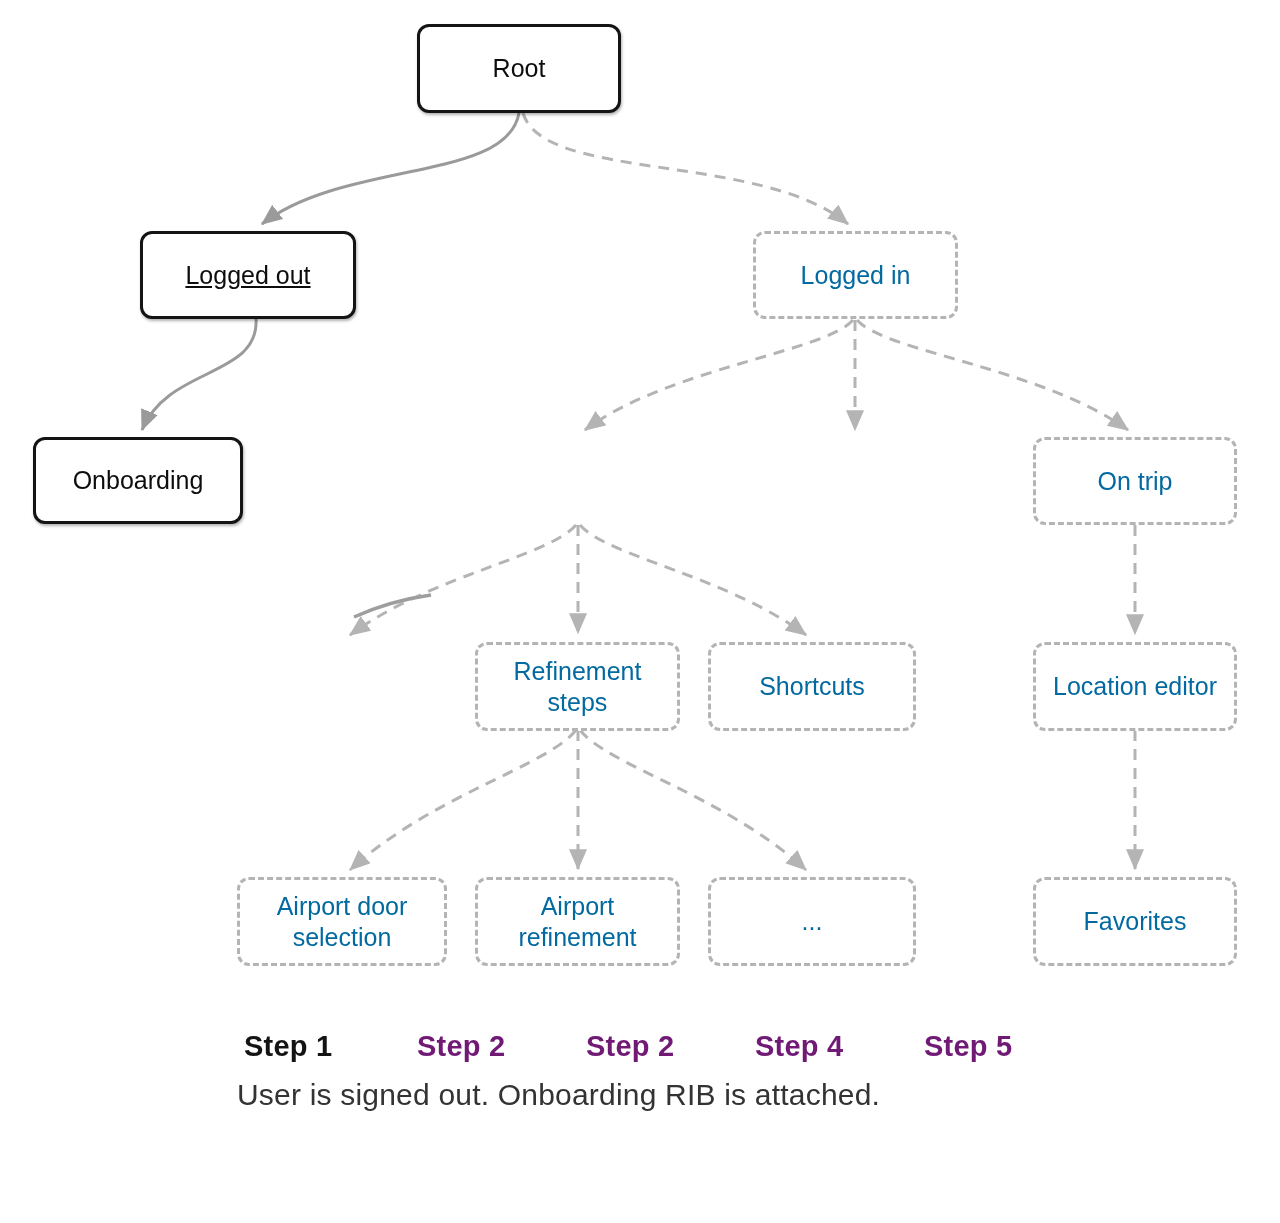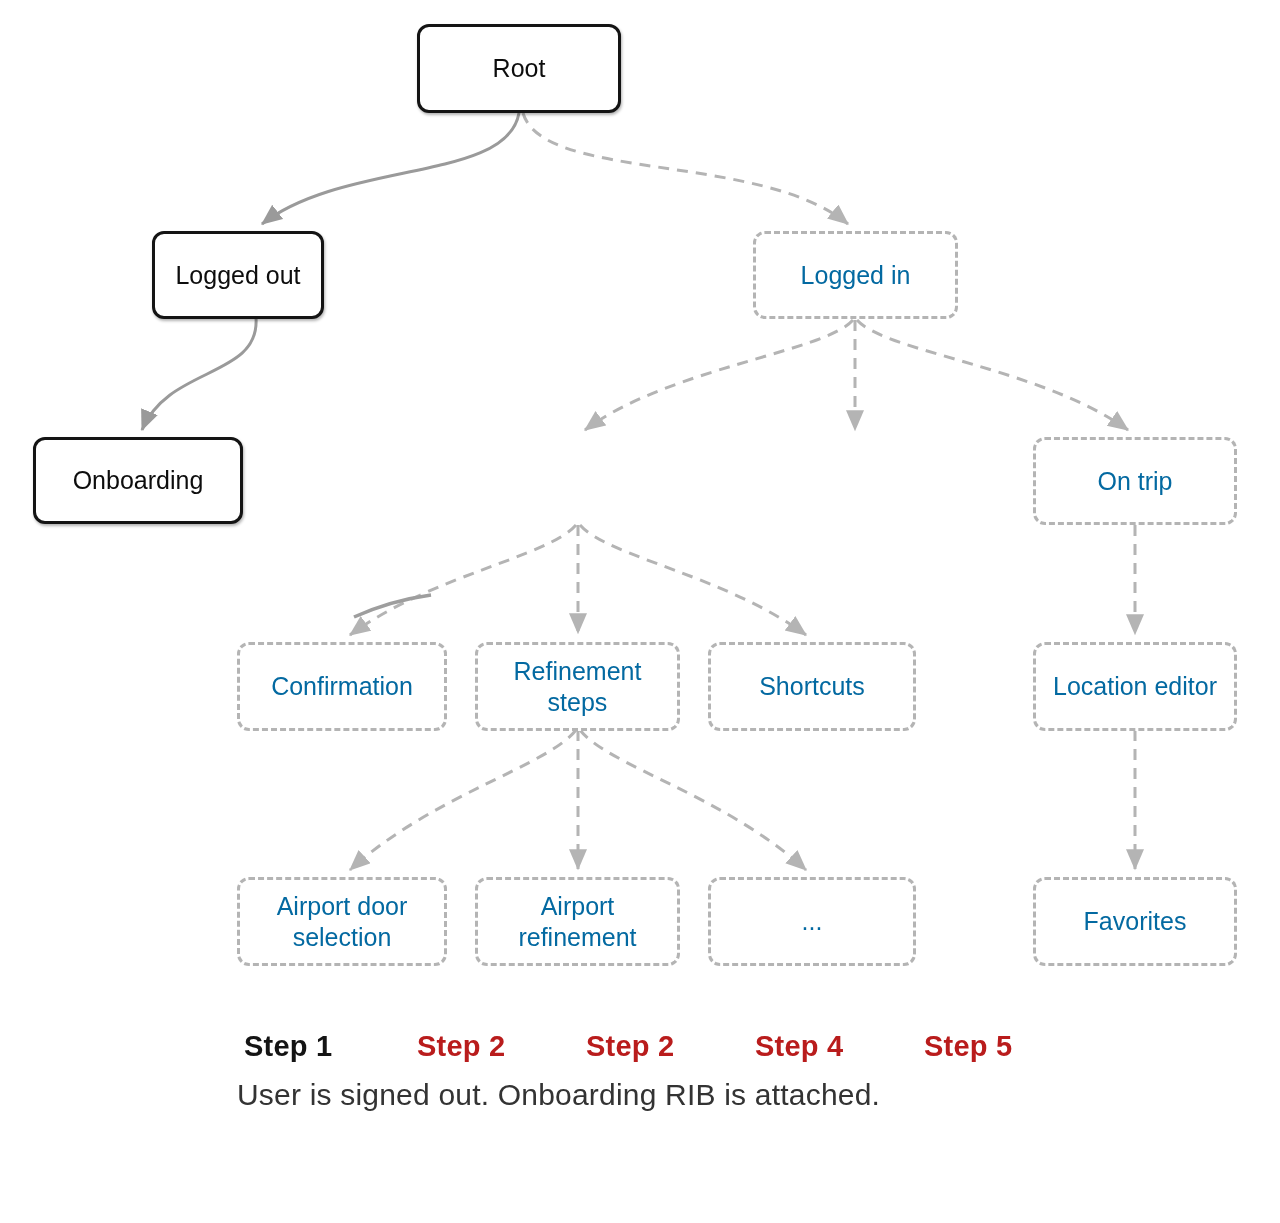--- a/index.html
+++ b/index.html
@@ -46,21 +46,21 @@
     left: 244px;
     top: 1030px;
     display: flex;
     gap: 0;
     font-size: 29px;
     font-weight: 700;
     letter-spacing: 0.2px;
   }
   .step { display: inline-block; cursor: default; }
   .step.current { color: #141414; }
-  .step.dim { color: #b91c1c; }
+  .step.dim { color: #701a75; }
   .caption {
     position: absolute;
     left: 237px;
     top: 1078px;
     font-size: 30px;
     font-weight: 400;
     color: #333333;
     letter-spacing: 0.2px;
   }
 </style>
@@ -99,41 +99,38 @@
     <path d="M 580 730 C 608 766, 724 795, 806 870" fill="none" stroke="#b4b4b4" stroke-width="3" stroke-dasharray="11 8" marker-end="url(#ah-dash)"></path>
 
     <path d="M 1135 525 L 1135 634" fill="none" stroke="#b4b4b4" stroke-width="3" stroke-dasharray="11 8" marker-end="url(#ah-dash)"></path>
     <path d="M 1135 730 L 1135 869" fill="none" stroke="#b4b4b4" stroke-width="3" stroke-dasharray="11 8" marker-end="url(#ah-dash)"></path>
   </svg>
 
   <div class="node active" style="left:417px; top:24px; width:204px; height:89px;">
     <span>Root</span>
   </div>
 
-  <div class="node active" style="left:152px; top:231px; width:172px; height:88px;">
+  <div class="node active" style="left:140px; top:231px; width:216px; height:88px;text-decoration:underline;">
     <span>Logged out</span>
   </div>
 
   <div class="node inactive" style="left:753px; top:231px; width:205px; height:88px;">
     <span>Logged in</span>
   </div>
 
   <div class="node active" style="left:33px; top:437px; width:210px; height:87px;">
     <span>Onboarding</span>
   </div>
 
 
 
   <div class="node inactive" style="left:1033px; top:437px; width:204px; height:88px;">
     <span>On trip</span>
   </div>
 
-  <div class="node inactive" style="left:237px; top:642px; width:210px; height:89px;">
-    <span>Confirmation</span>
-  </div>
 
   <div class="node inactive" style="left:475px; top:642px; width:205px; height:89px;">
     <span>Refinement steps</span>
   </div>
 
   <div class="node inactive" style="left:708px; top:642px; width:208px; height:89px;">
     <span>Shortcuts</span>
   </div>
 
   <div class="node inactive" style="left:1033px; top:642px; width:204px; height:89px;">

